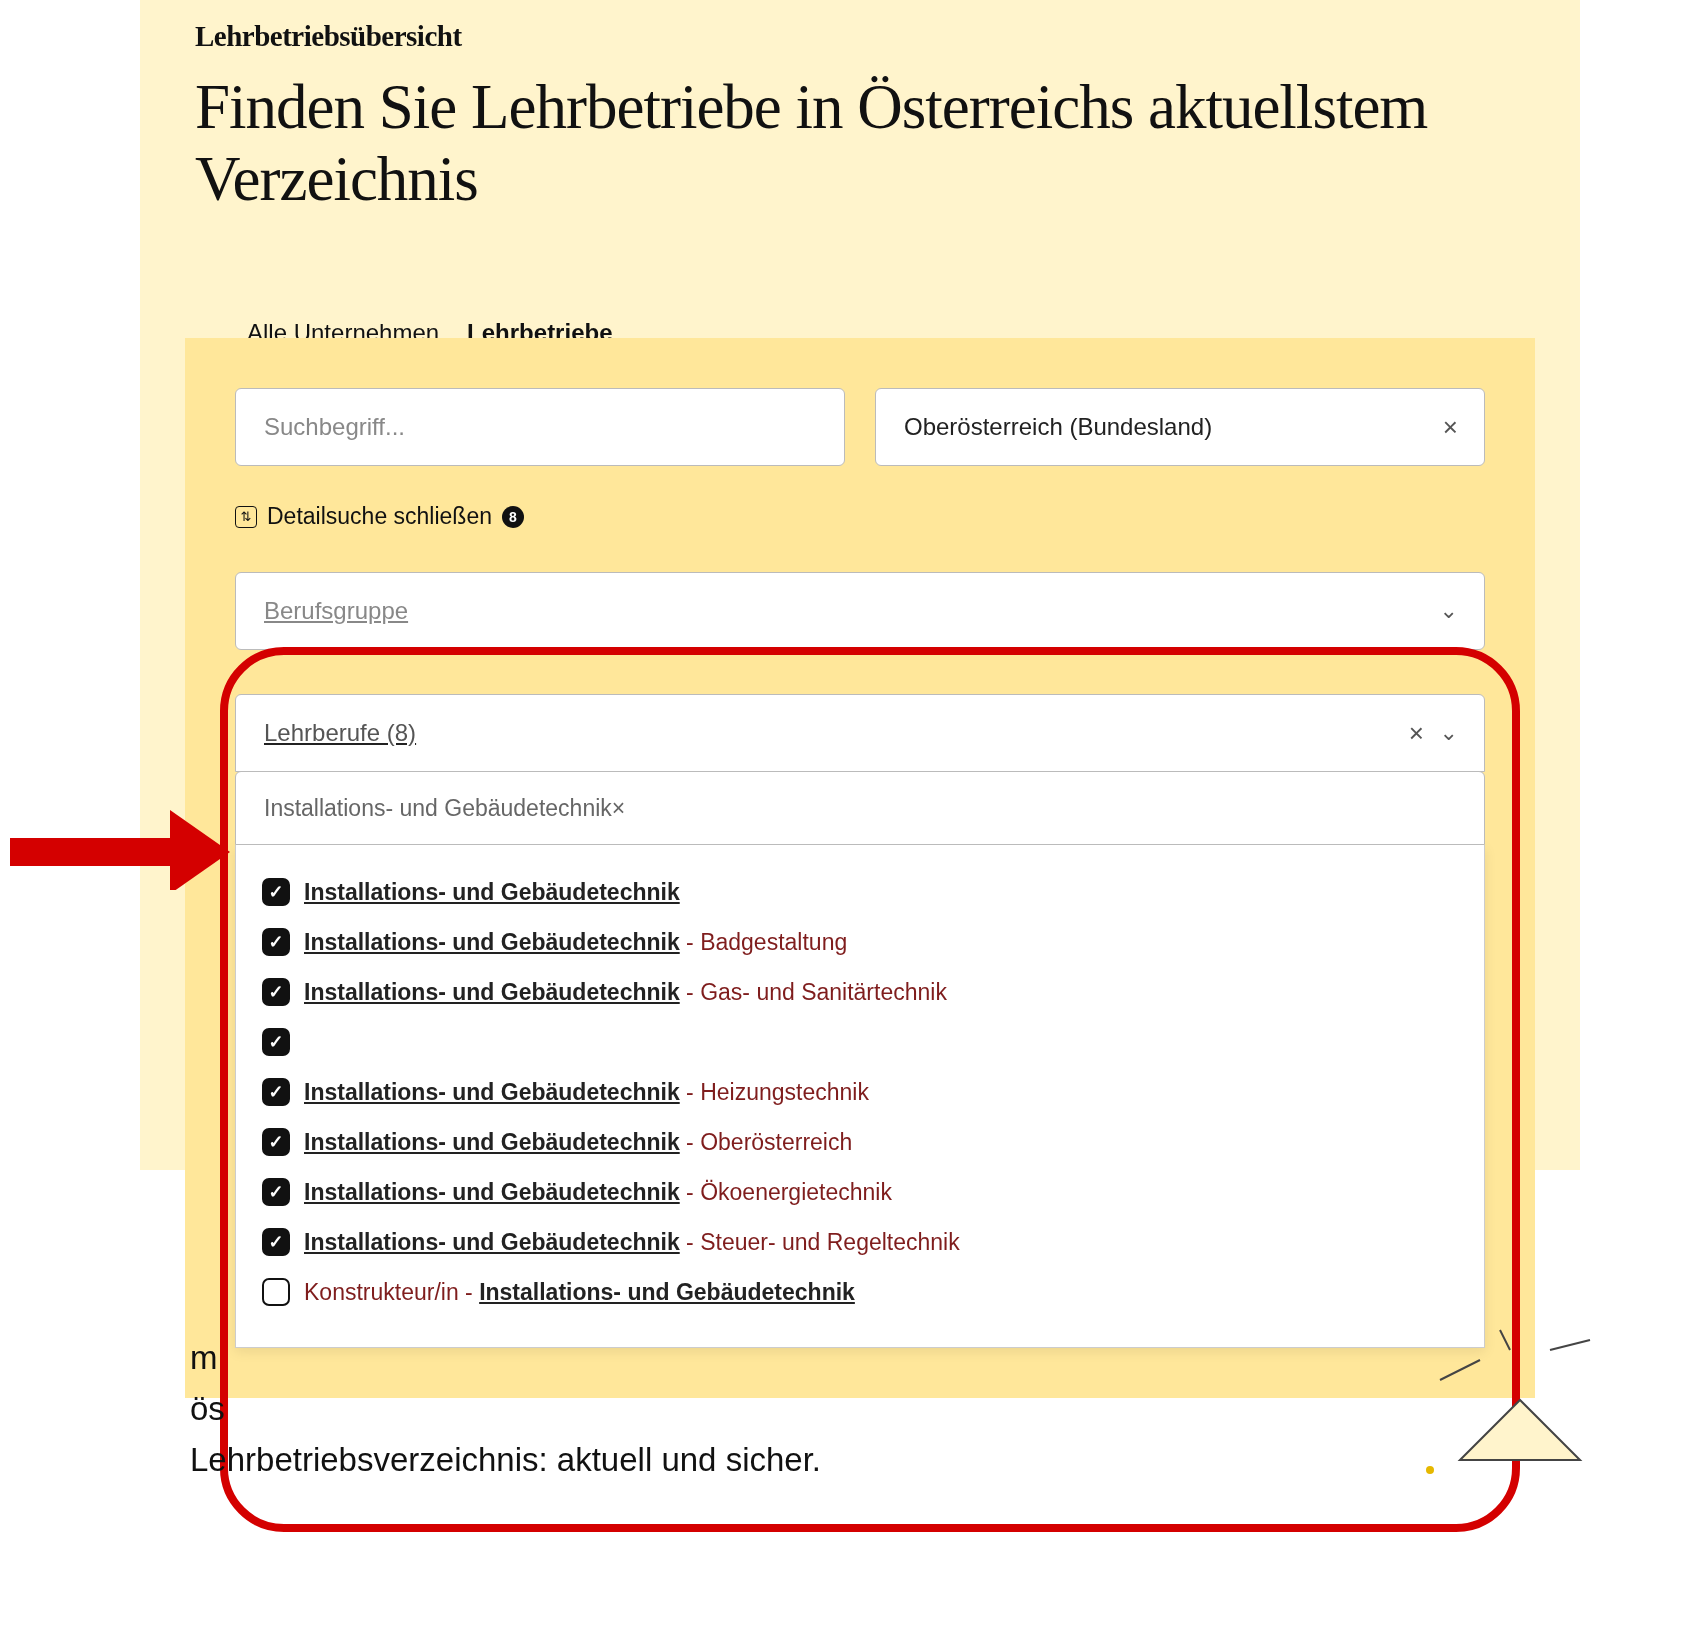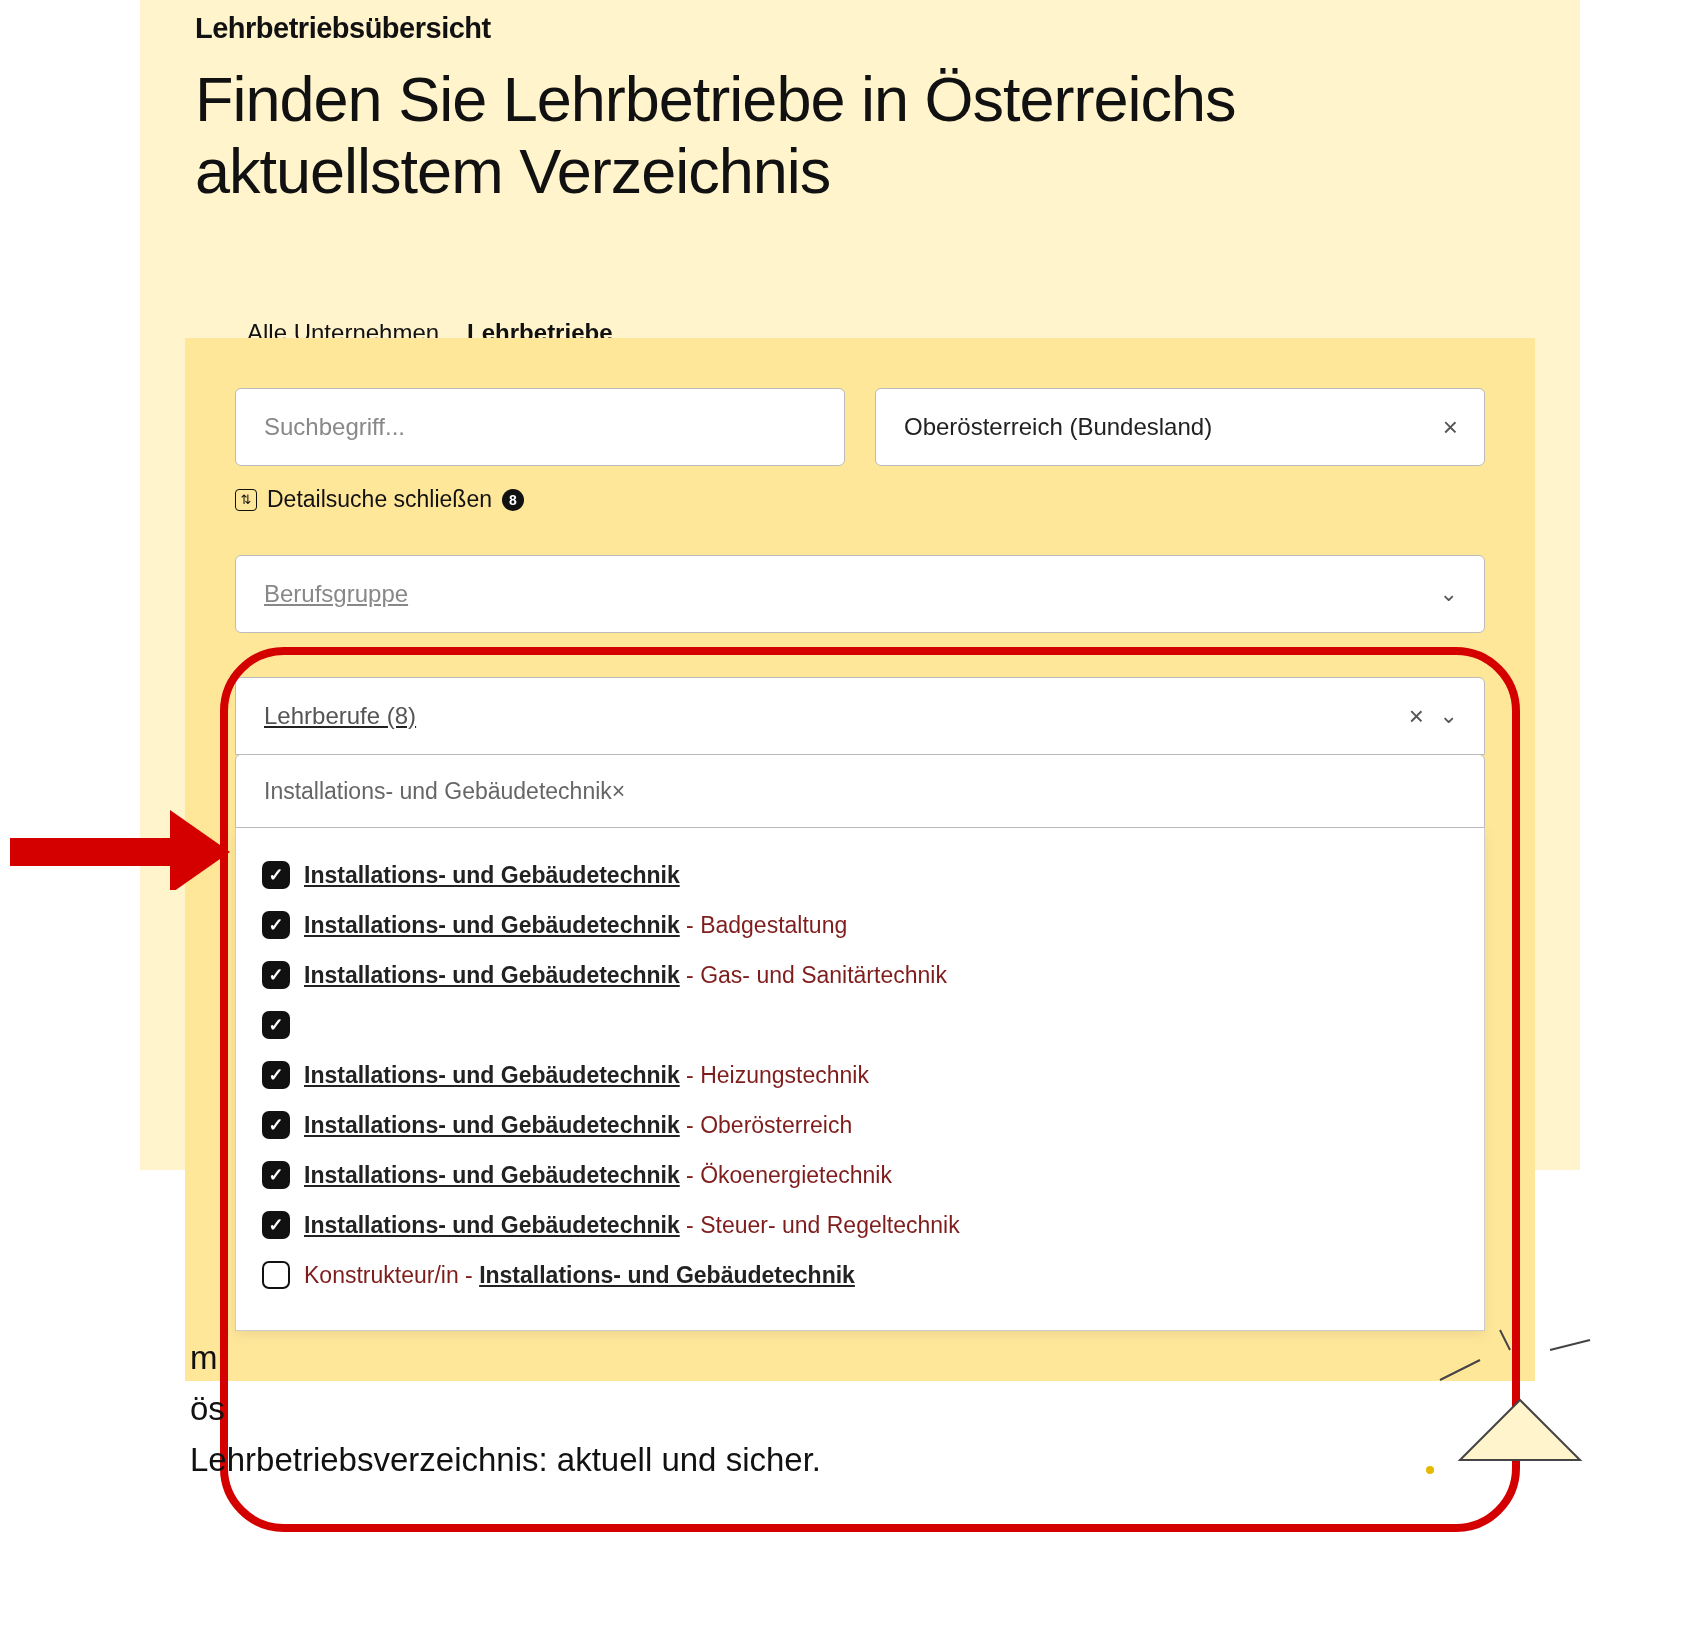--- a/index.html
+++ b/index.html
@@ -15,22 +15,23 @@
     background: #fff4cc;
     position: absolute;
     left: 140px;
     top: 0;
     width: 1440px;
     height: 1170px;
   }
   .header-area {
     position: absolute;
     left: 195px;
-    top: 12px;
+    top: 20px;
     width: 1320px;
+    font-family: Liberation Serif, serif;
   }
   .overline {
     font-size: 29px;
     font-weight: 700;
     color: #111;
     letter-spacing: -0.5px;
     margin-bottom: 18px;
   }
   .headline {
     font-size: 63px;
@@ -56,21 +57,21 @@
     left: 185px;
     top: 338px;
     width: 1350px;
     background: #ffe79a;
     padding: 50px 50px 50px 50px;
     min-height: 760px;
   }
   .row1 {
     display: flex;
     gap: 30px;
-    margin-bottom: 20px;
+    margin-bottom: 37px;
   }
   .field {
     background: #fff;
     border: 1px solid #bbb;
     border-radius: 6px;
     height: 78px;
     display: flex;
     align-items: center;
     padding: 0 28px;
     font-size: 24px;

